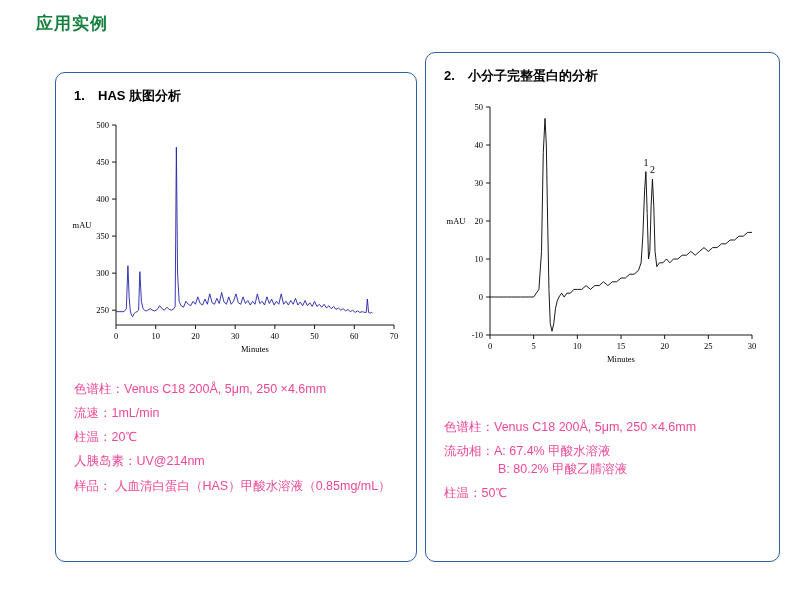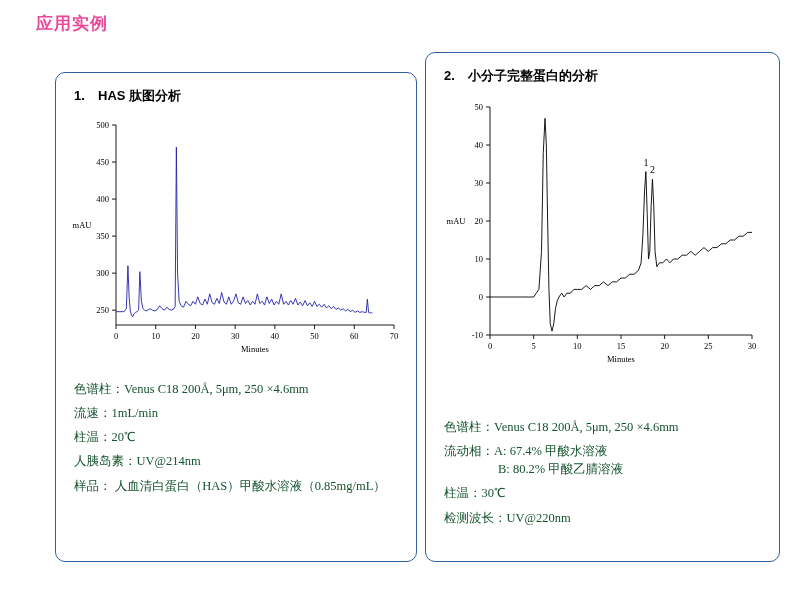--- a/index.html
+++ b/index.html
@@ -14,21 +14,21 @@
     font-family: "Liberation Serif", serif;
     overflow: hidden;
   }
   #slide-title {
     position: absolute;
     left: 36px;
     top: 12px;
     font-family: "Liberation Sans", sans-serif;
     font-size: 17px;
     font-weight: bold;
-    color: #ec4899;
+    color: #15803d;
     letter-spacing: 1px;
   }
   .panel {
     position: absolute;
     border: 1.5px solid #2e5fa3;
     border-radius: 10px;
     background: #ffffff;
     box-sizing: border-box;
   }
   #panel-left {
@@ -75,23 +75,23 @@
     width: 344px;
     height: 290px;
   }
   .chart-svg {
     display: block;
   }
   .specs {
     position: absolute;
     left: 18px;
     right: 8px;
-    font-family: Liberation Serif, serif;
+    font-family: Liberation Sans, sans-serif;
     font-size: 12.5px;
-    color: #14532d;
+    color: #ec4899;
     line-height: 1.05;
   }
   #specs-left {
     top: 310px;
   }
   #specs-right {
     top: 368px;
   }
   .spec-line {
     margin-bottom: 11px;
@@ -218,16 +218,15 @@
         <path d="M58.00,202.00 L62.37,202.00 L66.73,202.00 L71.10,202.00 L75.47,202.00 L79.83,202.00 L84.20,202.00 L88.57,202.00 L92.93,202.00 L97.30,202.00 L101.67,202.00 L104.29,198.20 L106.91,194.40 L109.53,156.40 L111.27,57.60 L113.02,23.40 L114.33,50.00 L115.64,126.00 L116.95,194.40 L118.26,228.60 L120.01,236.20 L121.75,228.60 L123.50,213.40 L125.25,205.80 L126.99,202.00 L129.61,198.20 L132.23,202.00 L134.85,198.20 L138.35,198.20 L141.84,194.40 L145.33,194.40 L149.70,194.40 L154.07,190.60 L158.43,194.40 L162.80,190.60 L167.17,190.60 L171.53,186.80 L175.90,190.60 L180.27,186.80 L184.63,186.80 L189.00,183.00 L193.37,183.00 L197.73,179.20 L202.10,179.20 L206.47,175.40 L209.09,167.80 L210.83,141.20 L212.58,95.60 L213.89,76.60 L215.20,118.40 L216.51,164.00 L217.82,156.40 L219.13,110.80 L220.44,84.20 L221.75,110.80 L223.06,156.40 L224.81,171.60 L227.43,167.80 L230.92,167.80 L234.41,164.00 L237.91,167.80 L241.40,164.00 L245.77,164.00 L250.13,160.20 L254.50,160.20 L258.87,156.40 L263.23,160.20 L267.60,156.40 L271.97,152.60 L276.33,156.40 L280.70,152.60 L285.07,152.60 L289.43,148.80 L293.80,148.80 L298.17,145.00 L302.53,145.00 L306.90,141.20 L311.27,141.20 L315.63,137.40 L320.00,137.40" fill="none" stroke="#000000" stroke-width="0.9" stroke-linejoin="round"></path>
         <text x="213.89000000000001" y="70.6" text-anchor="middle" class="peak-label">1</text>
         <text x="220.44" y="78.19999999999999" text-anchor="middle" class="peak-label">2</text>
       </svg>
   </div>
 
   <div class="specs" id="specs-right">
     <div class="spec-line">色谱柱：Venus C18 200Å, 5μm, 250 ×4.6mm</div>
     <div class="spec-line">流动相：A: 67.4%  甲酸水溶液</div>
     <div class="spec-line indent">B: 80.2%  甲酸乙腈溶液</div>
-    <div class="spec-line">柱温：30℃</div>
-    <div class="spec-line">检测波长：UV@220nm</div>
+    <div class="spec-line">柱温：50℃</div>
   </div>
 </div>
 
 </body></html>

